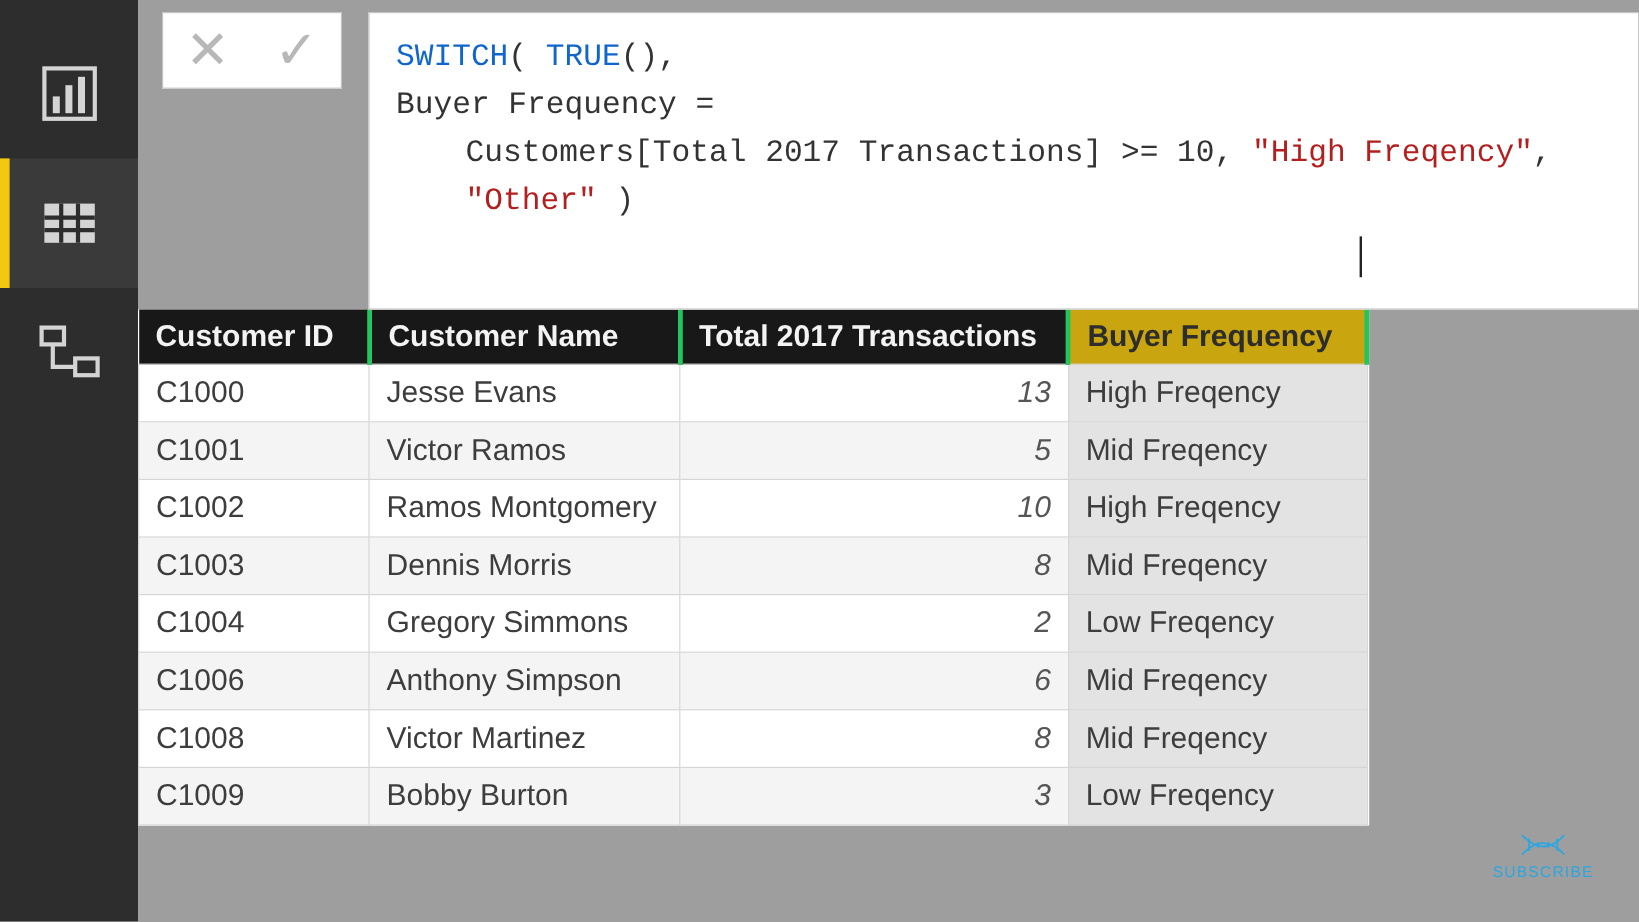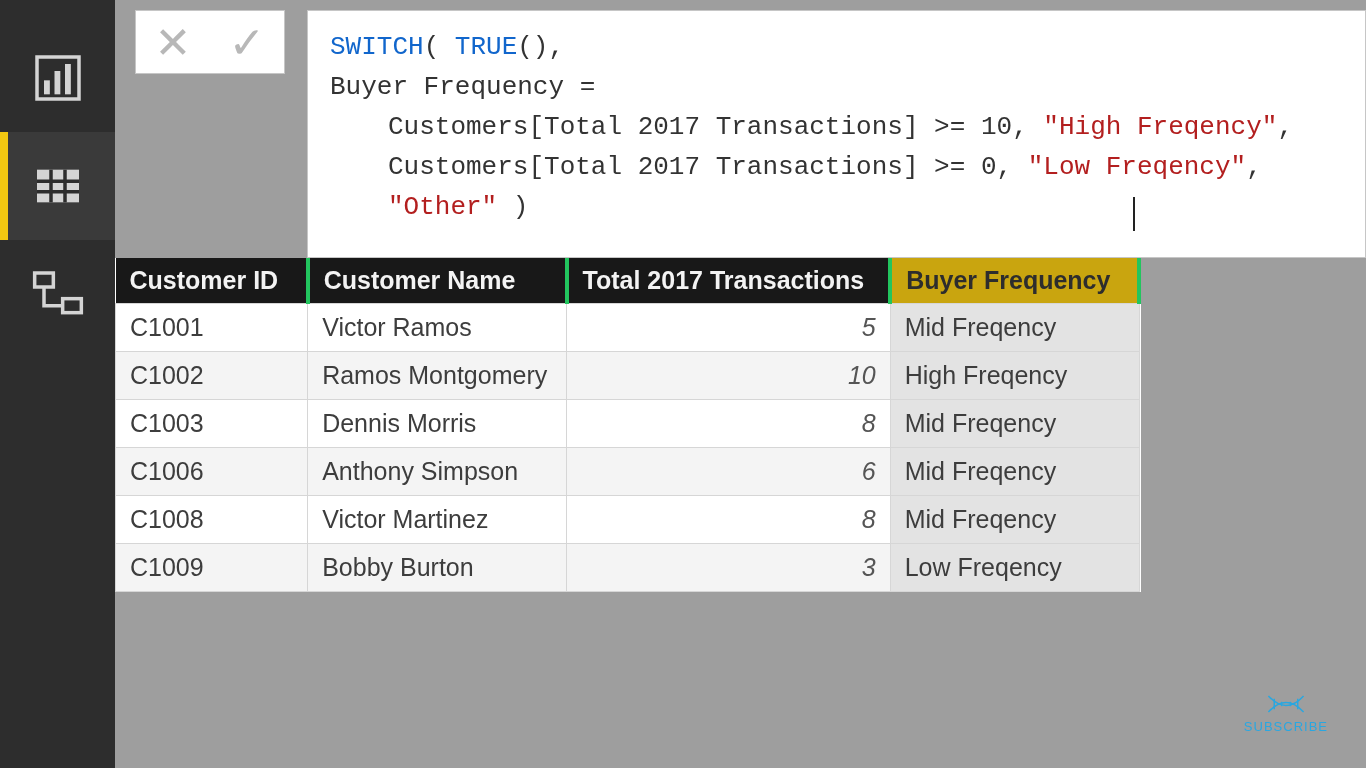--- a/index.html
+++ b/index.html
@@ -125,59 +125,68 @@
       </div>
       <div class="formula-editor">
         <div>
           <span class="kw-func">SWITCH</span><span>( </span><span class="kw-func">TRUE</span><span>(),</span>
         </div>
         <div>
           <span>Buyer Frequency</span><span> = </span>
         </div>
         <div class="indent">
           <span>Customers[Total 2017 Transactions] &gt;= </span><span>10</span><span>, </span><span class="kw-str">"High Freqency"</span><span>,</span>
-        </div>
-        <div class="indent">
-          <span>Customers[Total 2017 Transactions] &gt;= </span><span>0</span><span>, </span><span class="kw-str">"Low Freqency"</span><span>,</span>
         </div>
         <div class="indent">
           <span class="kw-str">"Other"</span><span> )</span>
         </div>
         <span class="cursor"></span>
       </div>
     </div>
 
     <div class="grid-wrap">
       <table class="grid">
         <thead>
           <tr>
             <th class="col-id">Customer ID</th>
             <th class="col-name">Customer Name</th>
             <th class="col-trans">Total 2017 Transactions</th>
             <th class="col-freq selected">Buyer Frequency</th>
           </tr>
         </thead>
         <tbody id="grid-body">
             <tr>
+              <td class="col-id">C1000</td>
+              <td class="col-name">Jesse Evans</td>
+              <td class="col-trans num">13</td>
+              <td class="col-freq sel">High Freqency</td>
+            </tr>
+            <tr>
               <td class="col-id">C1001</td>
               <td class="col-name">Victor Ramos</td>
               <td class="col-trans num">5</td>
               <td class="col-freq sel">Mid Freqency</td>
             </tr>
             <tr>
               <td class="col-id">C1002</td>
               <td class="col-name">Ramos Montgomery</td>
               <td class="col-trans num">10</td>
               <td class="col-freq sel">High Freqency</td>
             </tr>
             <tr>
               <td class="col-id">C1003</td>
               <td class="col-name">Dennis Morris</td>
               <td class="col-trans num">8</td>
               <td class="col-freq sel">Mid Freqency</td>
+            </tr>
+            <tr>
+              <td class="col-id">C1004</td>
+              <td class="col-name">Gregory Simmons</td>
+              <td class="col-trans num">2</td>
+              <td class="col-freq sel">Low Freqency</td>
             </tr>
             <tr>
               <td class="col-id">C1006</td>
               <td class="col-name">Anthony Simpson</td>
               <td class="col-trans num">6</td>
               <td class="col-freq sel">Mid Freqency</td>
             </tr>
             <tr>
               <td class="col-id">C1008</td>
               <td class="col-name">Victor Martinez</td>

